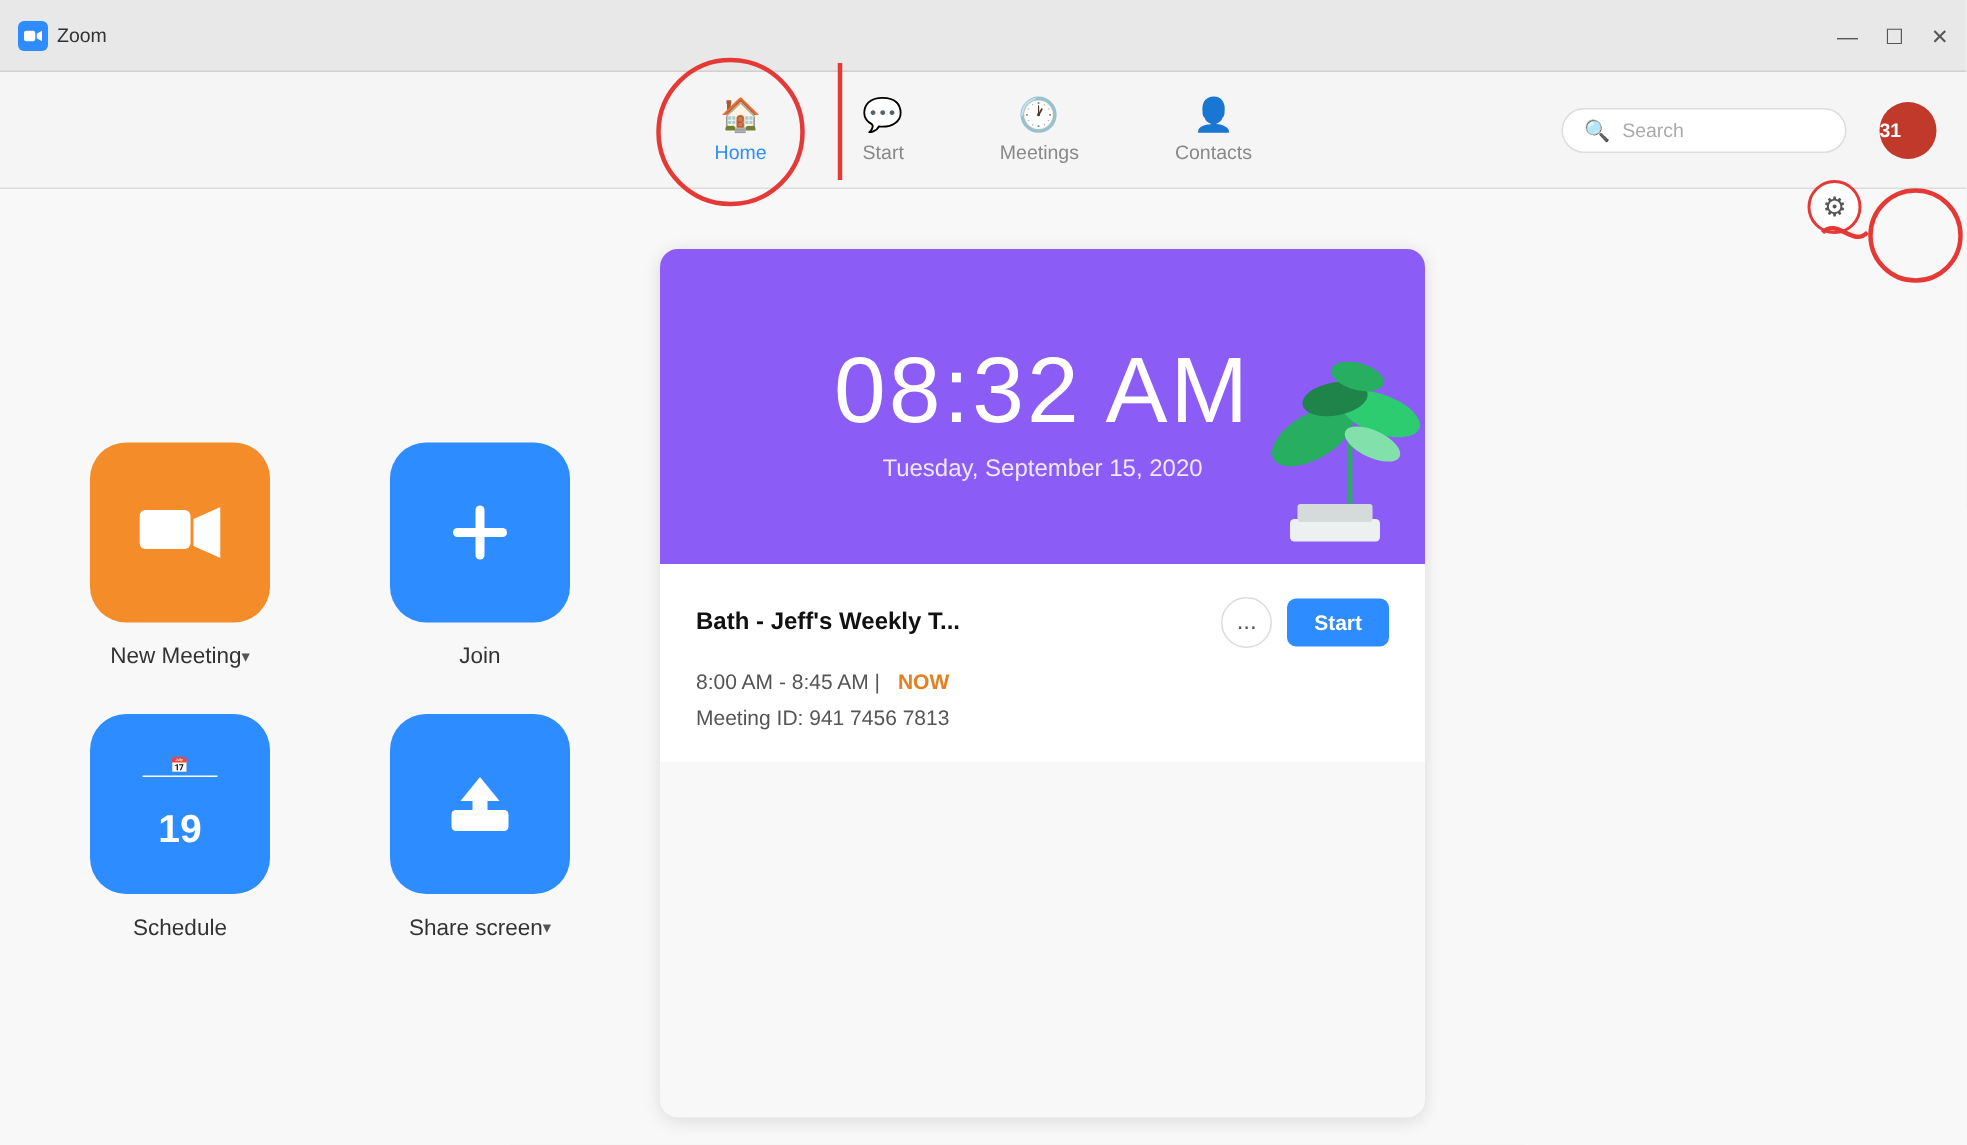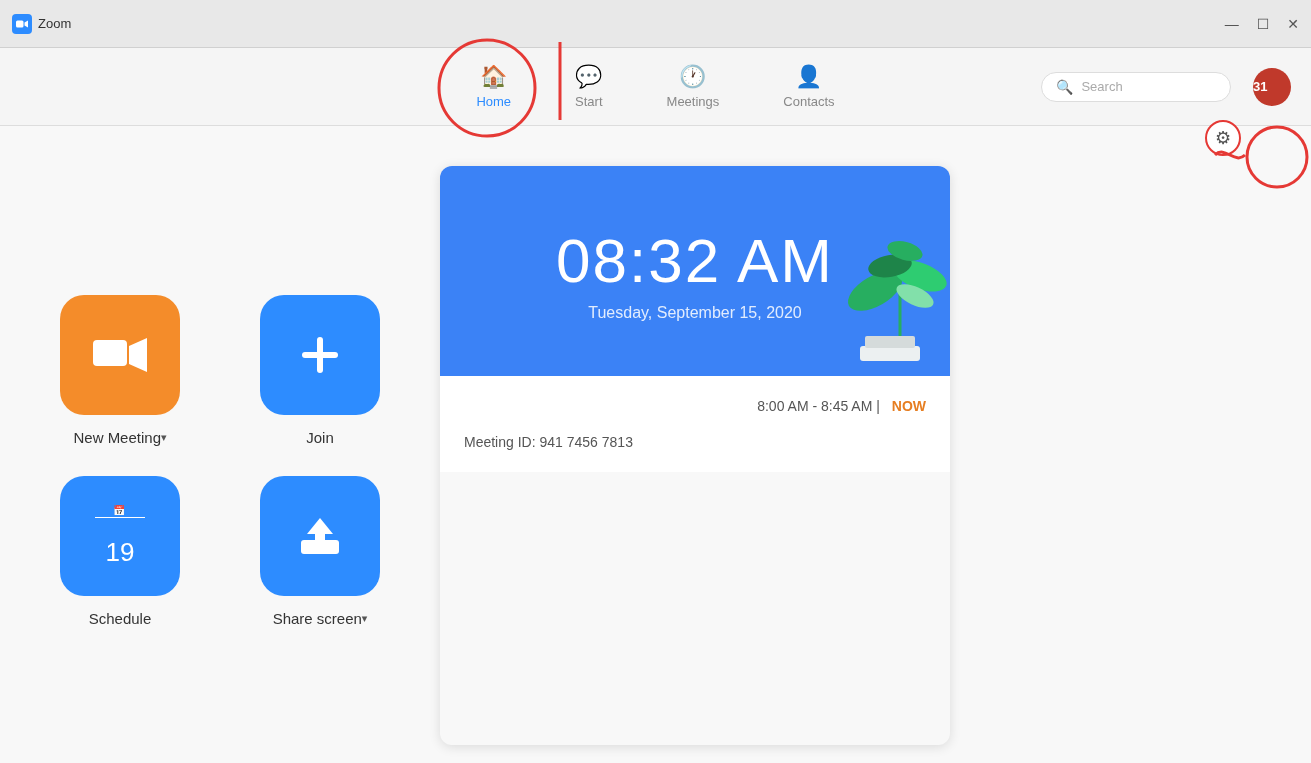--- a/index.html
+++ b/index.html
@@ -238,42 +238,42 @@
       font-weight: bold;
       color: white;
       border-bottom: 1.5px solid white;
       padding-bottom: 1px;
       margin-bottom: 1px;
       width: 50px;
       text-align: center;
     }
     .cal-date {
       font-size: 26px;
-      font-weight: normal;
+      font-weight: bold;
       color: white;
       line-height: 1.1;
       margin-top: 19px;
     }
 
     
     .right-panel {
       flex: 1;
       display: flex;
       flex-direction: column;
       gap: 0;
       max-width: 510px;
       border-radius: 12px;
       overflow: hidden;
       box-shadow: 0 2px 12px rgba(0,0,0,0.12);
       margin-top: 10px;
     }
 
     
     .clock-card {
-      background: #3b82f6;
+      background: #8b5cf6;
       padding: 40px 30px 35px;
       display: flex;
       flex-direction: column;
       align-items: center;
       justify-content: center;
       position: relative;
       min-height: 210px;
       overflow: hidden;
     }
     .clock-time {
@@ -338,22 +338,21 @@
       border: none;
       border-radius: 6px;
       padding: 8px 18px;
       font-size: 14px;
       font-weight: 600;
       cursor: pointer;
     }
     .meeting-time-row {
       font-size: 14px;
       color: #555;
-      margin-bottom: 20px;
-      text-align: right;
+      margin-bottom: 8px;
     }
     .meeting-now-badge {
       color: #e67e22;
       font-weight: 700;
       margin-left: 8px;
     }
     .meeting-id-row {
       font-size: 14px;
       color: #555;
     }
@@ -497,20 +496,25 @@
 
         <ellipse cx="70" cy="50" rx="22" ry="11" fill="#1e8449" transform="rotate(-10 70 50)"></ellipse>
 
         <ellipse cx="85" cy="35" rx="18" ry="9" fill="#27ae60" transform="rotate(15 85 35)"></ellipse>
 
         <ellipse cx="95" cy="80" rx="20" ry="9" fill="#82e0aa" transform="rotate(25 95 80)"></ellipse>
       </svg>
     </div>
 
     <div class="meeting-card">
+      <div class="meeting-header">
+        <span class="meeting-title">Bath - Jeff's Weekly T...</span>
+        <button class="meeting-more-btn">...</button>
+        <button class="meeting-start-btn">Start</button>
+      </div>
       <div class="meeting-time-row">
         <span>8:00 AM - 8:45 AM</span>
         <span> | </span>
         <span class="meeting-now-badge">NOW</span>
       </div>
       <div class="meeting-id-row">
         <span>Meeting ID:</span>
         <span>941 7456 7813</span>
       </div>
     </div>

